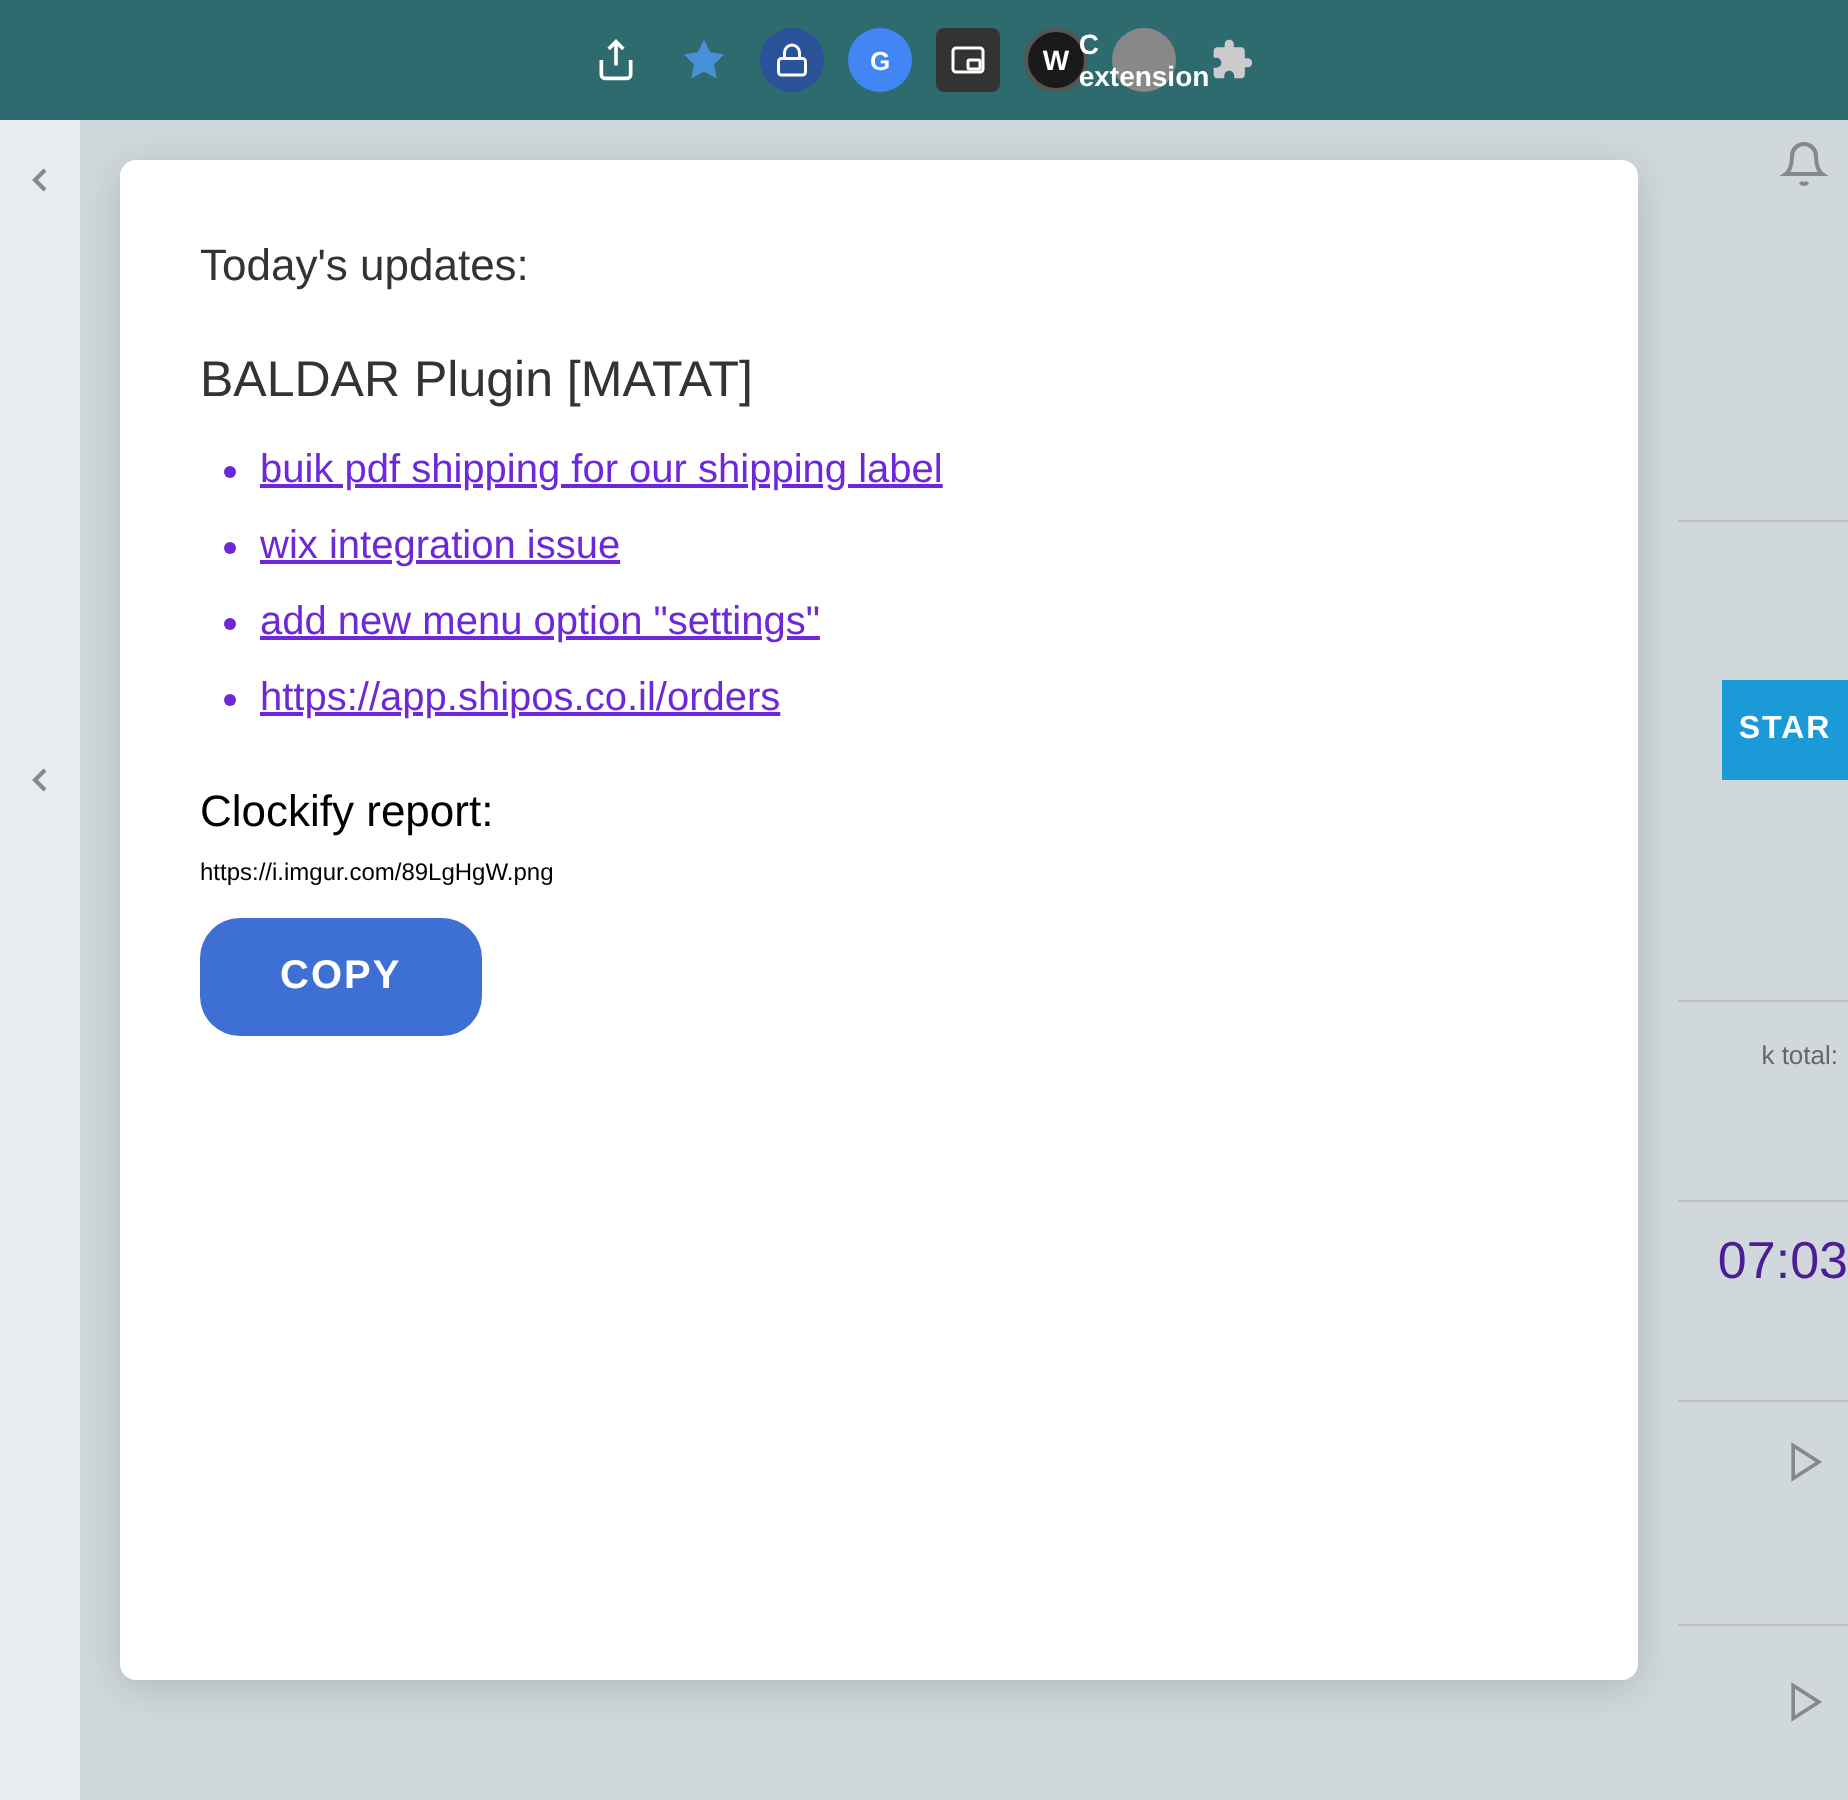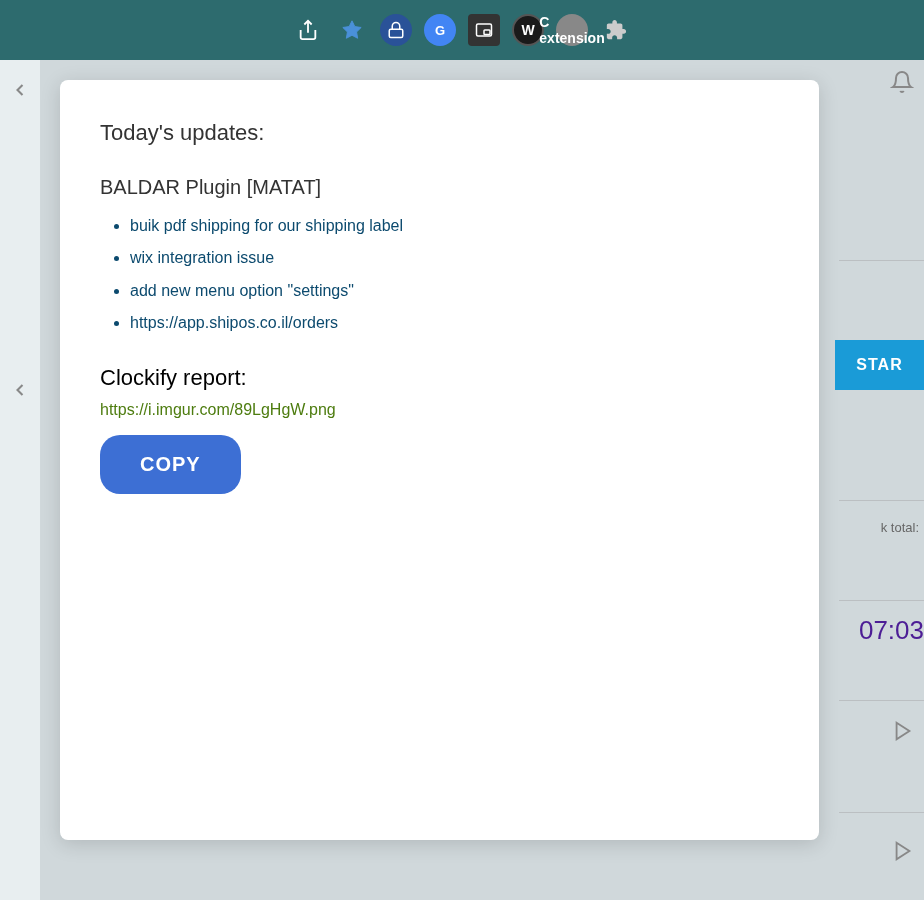--- a/index.html
+++ b/index.html
@@ -166,53 +166,54 @@
     }
 
     .today-updates {
       font-size: 22px;
       color: #333;
       margin-bottom: 30px;
       font-weight: 400;
     }
 
     .plugin-title {
-      font-size: 20px;
+      font-size: 25px;
       color: #333;
       margin-bottom: 16px;
       font-weight: 400;
     }
 
     .bullet-list {
       list-style: disc;
       padding-left: 30px;
       margin-bottom: 30px;
     }
 
     .bullet-list li {
-      font-size: 16px;
-      color: #0c4a6e;
+      font-size: 20px;
+      color: #6d28d9;
       margin-bottom: 10px;
       line-height: 1.4;
+      text-decoration: underline;
     }
 
     .clockify-section {
       margin-bottom: 16px;
     }
 
     .clockify-label {
       font-size: 22px;
       color: #000000;
       margin-bottom: 10px;
       font-weight: 400;
     }
 
     .clockify-link {
-      font-size: 16px;
-      color: #4d7c0f;
+      font-size: 12px;
+      color: #000000;
       text-decoration: none;
       display: block;
       margin-bottom: 14px;
     }
 
     .copy-button {
       background: #3d6fd4;
       color: white;
       border: none;
       border-radius: 20px;
@@ -238,21 +239,21 @@
       position: absolute;
       top: 10px;
       right: 10px;
       color: #888;
       font-size: 22px;
     }
 
     .start-button {
       background: #1a9bd7;
       color: white;
-      width: 89px;
+      width: 63px;
       height: 50px;
       display: flex;
       align-items: center;
       justify-content: center;
       font-size: 16px;
       font-weight: bold;
       letter-spacing: 1px;
       cursor: pointer;
       margin-bottom: 0;
       position: absolute;

